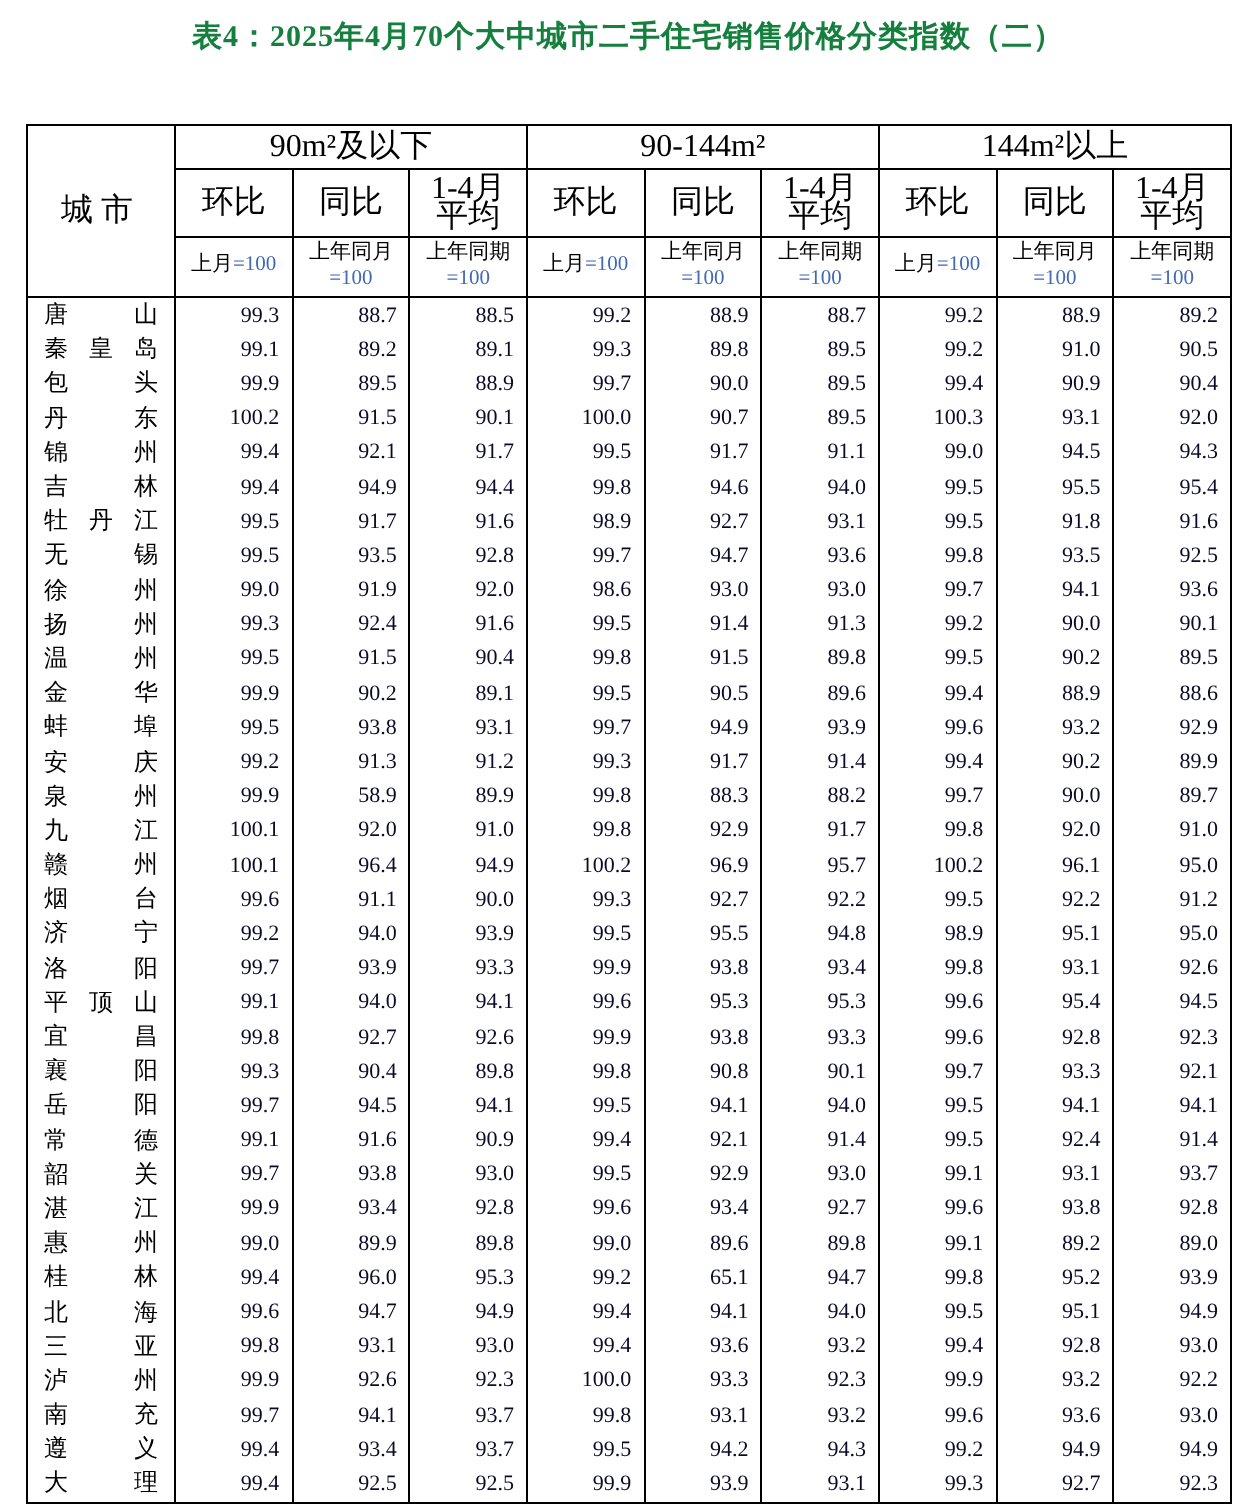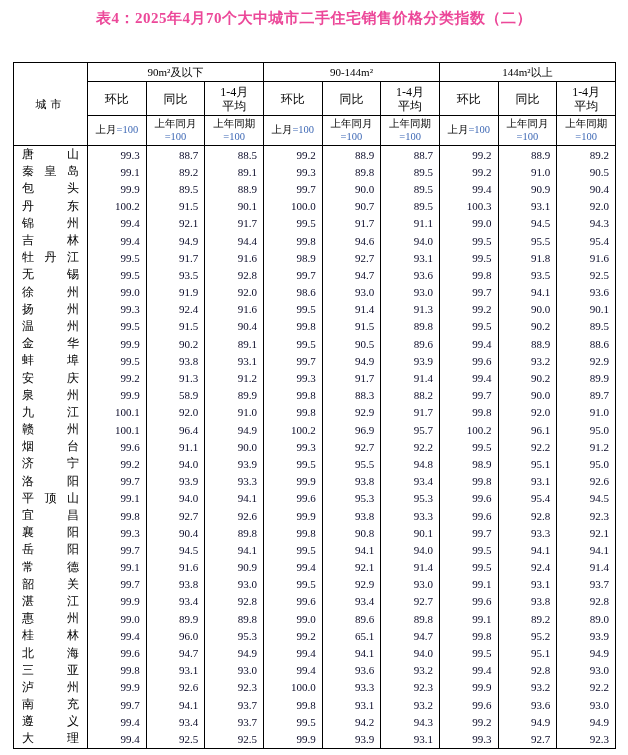--- a/index.html
+++ b/index.html
@@ -10,44 +10,44 @@
     color: #000;
     position: relative;
     overflow: hidden;
   }
   .title {
     text-align: center;
     padding-top: 9px;
     font-size: 15px;
     font-weight: bold;
     letter-spacing: 0.5px;
-    color: #ec4899;
+    color: #15803d;
   }
   table.idx {
     position: absolute;
     left: 13px; top: 62px;
     width: 603px;
     table-layout: fixed;
     border-collapse: collapse;
     border: 1.5px solid #000;
   }
   col.c-city { width: 74px; }
   th, td {
     border: 1px solid #000;
     padding: 0;
     font-weight: normal;
     vertical-align: middle;
   }
   .bR { border-right-width: 1.5px; }
   thead th { text-align: center; }
   tr.h1 { height: 19px; }
-  tr.h1 th { font-size: 11px; }
+  tr.h1 th { font-size: 16px; }
   th.city-h { font-size: 12.5px; letter-spacing: 4px; font-family: Liberation Serif, serif; }
   tr.h2 { height: 34px; }
-  tr.h2 th { font-size: 12px; white-space: pre-line; line-height: 14px; }
+  tr.h2 th { font-size: 16px; white-space: pre-line; line-height: 14px; }
   tr.h3 { height: 30px; }
   tr.h3 th { font-size: 10.5px; line-height: 12.5px; }
   .eq { color: #3f69b5; }
   .base-stack .lbl { display: block; }
   tbody td { height: 17.2px; border-top: none; border-bottom: none; font-size: 11px; }
   thead { border-bottom: 1.2px solid #000; }
   tbody td.num { text-align: right; padding-right: 6px; color: #0a0a28; font-family: "Liberation Serif", "DejaVu Serif", serif; }
   tbody td.city { font-size: 12px; }
   .city-wrap { display: flex; justify-content: space-between; padding: 0 8px; }
 </style>

